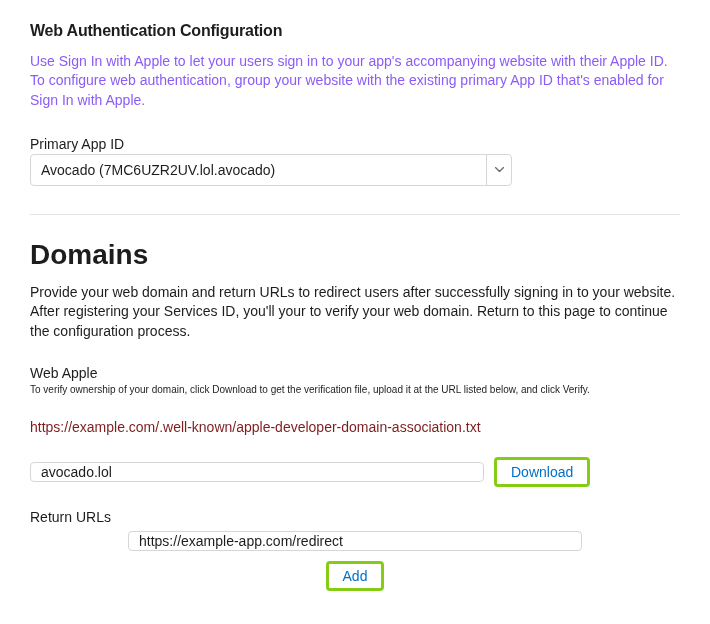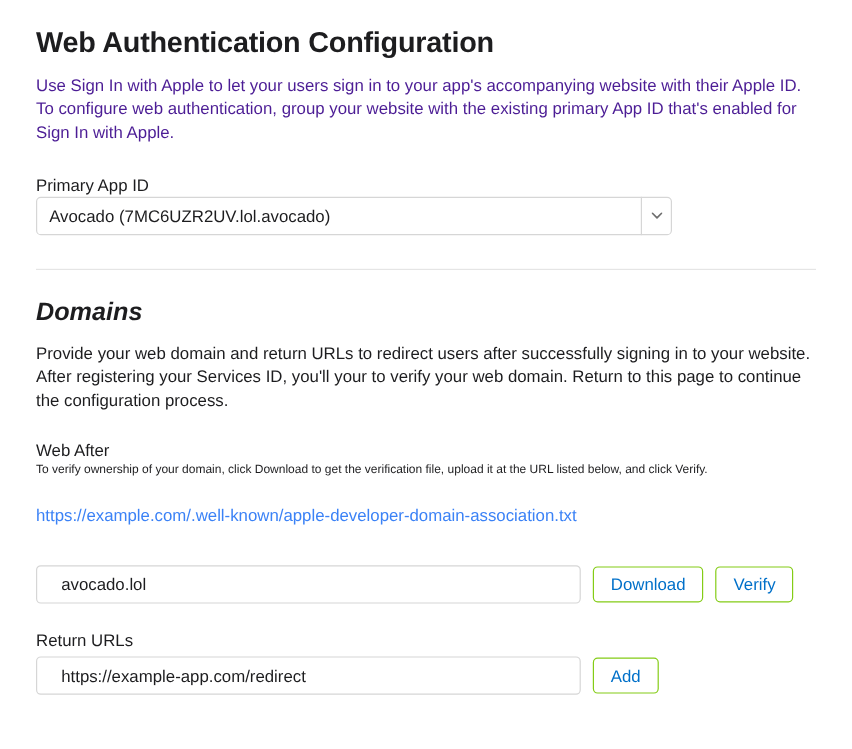--- a/index.html
+++ b/index.html
@@ -6,44 +6,43 @@
     body {
       margin: 0;
       padding: 22px 30px;
       font-family: -apple-system, BlinkMacSystemFont, "Segoe UI", Helvetica, Arial, sans-serif;
       color: #1d1d1f;
       font-size: 14px;
       width: 710px;
       background: #fff;
     }
     h1 {
-      font-size: 24px;
+      font-size: 16px;
       font-weight: 700;
       margin: 0 0 12px 0;
       letter-spacing: -0.2px;
     }
     h2 {
-      font-size: 21px;
+      font-size: 28px;
       font-weight: 700;
       margin: 0 0 12px 0;
-      font-style: italic;
     }
     .intro {
       font-size: 14px;
       line-height: 1.38;
-      color: #4c1d95;
+      color: #8b5cf6;
       margin: 0 0 26px 0;
     }
     .field-label {
       font-size: 14px;
       margin-bottom: 2px;
     }
     .select-wrap {
       position: relative;
-      width: 530px;
+      width: 482px;
       margin-bottom: 28px;
     }
     .select {
       width: 100%;
       height: 32px;
       border: 1px solid #d6d6d6;
       border-radius: 4px;
       padding: 0 34px 0 10px;
       font-size: 14px;
       display: flex;
@@ -76,44 +75,44 @@
     .subheading {
       font-size: 14px;
       margin-bottom: 0px;
     }
     .helper {
       font-size: 10px;
       line-height: 1.38;
       margin: 2px 0 22px 0;
     }
     .url-sample {
-      color: #3b82f6;
+      color: #7f1d1d;
       font-size: 14px;
-      margin-bottom: 34px;
+      margin-bottom: 22px;
     }
     .row {
       display: flex;
       align-items: center;
       gap: 10px;
       margin-bottom: 22px;
     }
     input[type="text"] {
       width: 454px;
-      height: 32px;
+      height: 20px;
       border: 1px solid #d6d6d6;
       border-radius: 4px;
-      padding: 0 20px;
+      padding: 0 10px;
       font-size: 14px;
       font-family: inherit;
       color: #1d1d1f;
     }
     .btn {
       height: 30px;
       padding: 0 14px;
-      border: 1px solid #84cc16;
+      border: 3px solid #84cc16;
       background: #fff;
       color: #0070c9;
       border-radius: 4px;
       font-size: 14px;
       cursor: pointer;
       font-family: inherit;
       display: inline-flex;
       align-items: center;
       min-width: 52px;
       justify-content: center;
@@ -138,28 +137,27 @@
         <path d="M0.5 0.5 L4.5 4.5 L8.5 0.5" stroke="#6e6e6e" stroke-width="1.4" fill="none" stroke-linecap="round" stroke-linejoin="round"></path>
       </svg>
   </div>
 </div>
 
 <hr class="divider">
 
 <h2>Domains</h2>
 <p class="domains-desc">Provide your web domain and return URLs to redirect users after successfully signing in to your website. After registering your Services ID, you'll your to verify your web domain. Return to this page to continue the configuration process.</p>
 
-<div class="subheading">Web After</div>
+<div class="subheading">Web Apple</div>
 <p class="helper">To verify ownership of your domain, click Download to get the verification file, upload it at the URL listed below, and click Verify.</p>
 
 <div class="url-sample">https://example.com/.well-known/apple-developer-domain-association.txt</div>
 
 <div class="row">
   <input type="text" value="avocado.lol" style="">
   <button class="btn">Download</button>
-  <button class="btn">Verify</button>
 </div>
 
 <div class="field-label return-label">Return URLs</div>
-<div class="row" style="margin-bottom:0;">
+<div class="row" style="margin-bottom:0;flex-direction:column;">
   <input type="text" value="https://example-app.com/redirect" style="">
   <button class="btn">Add</button>
 </div>
 
 </body></html>

